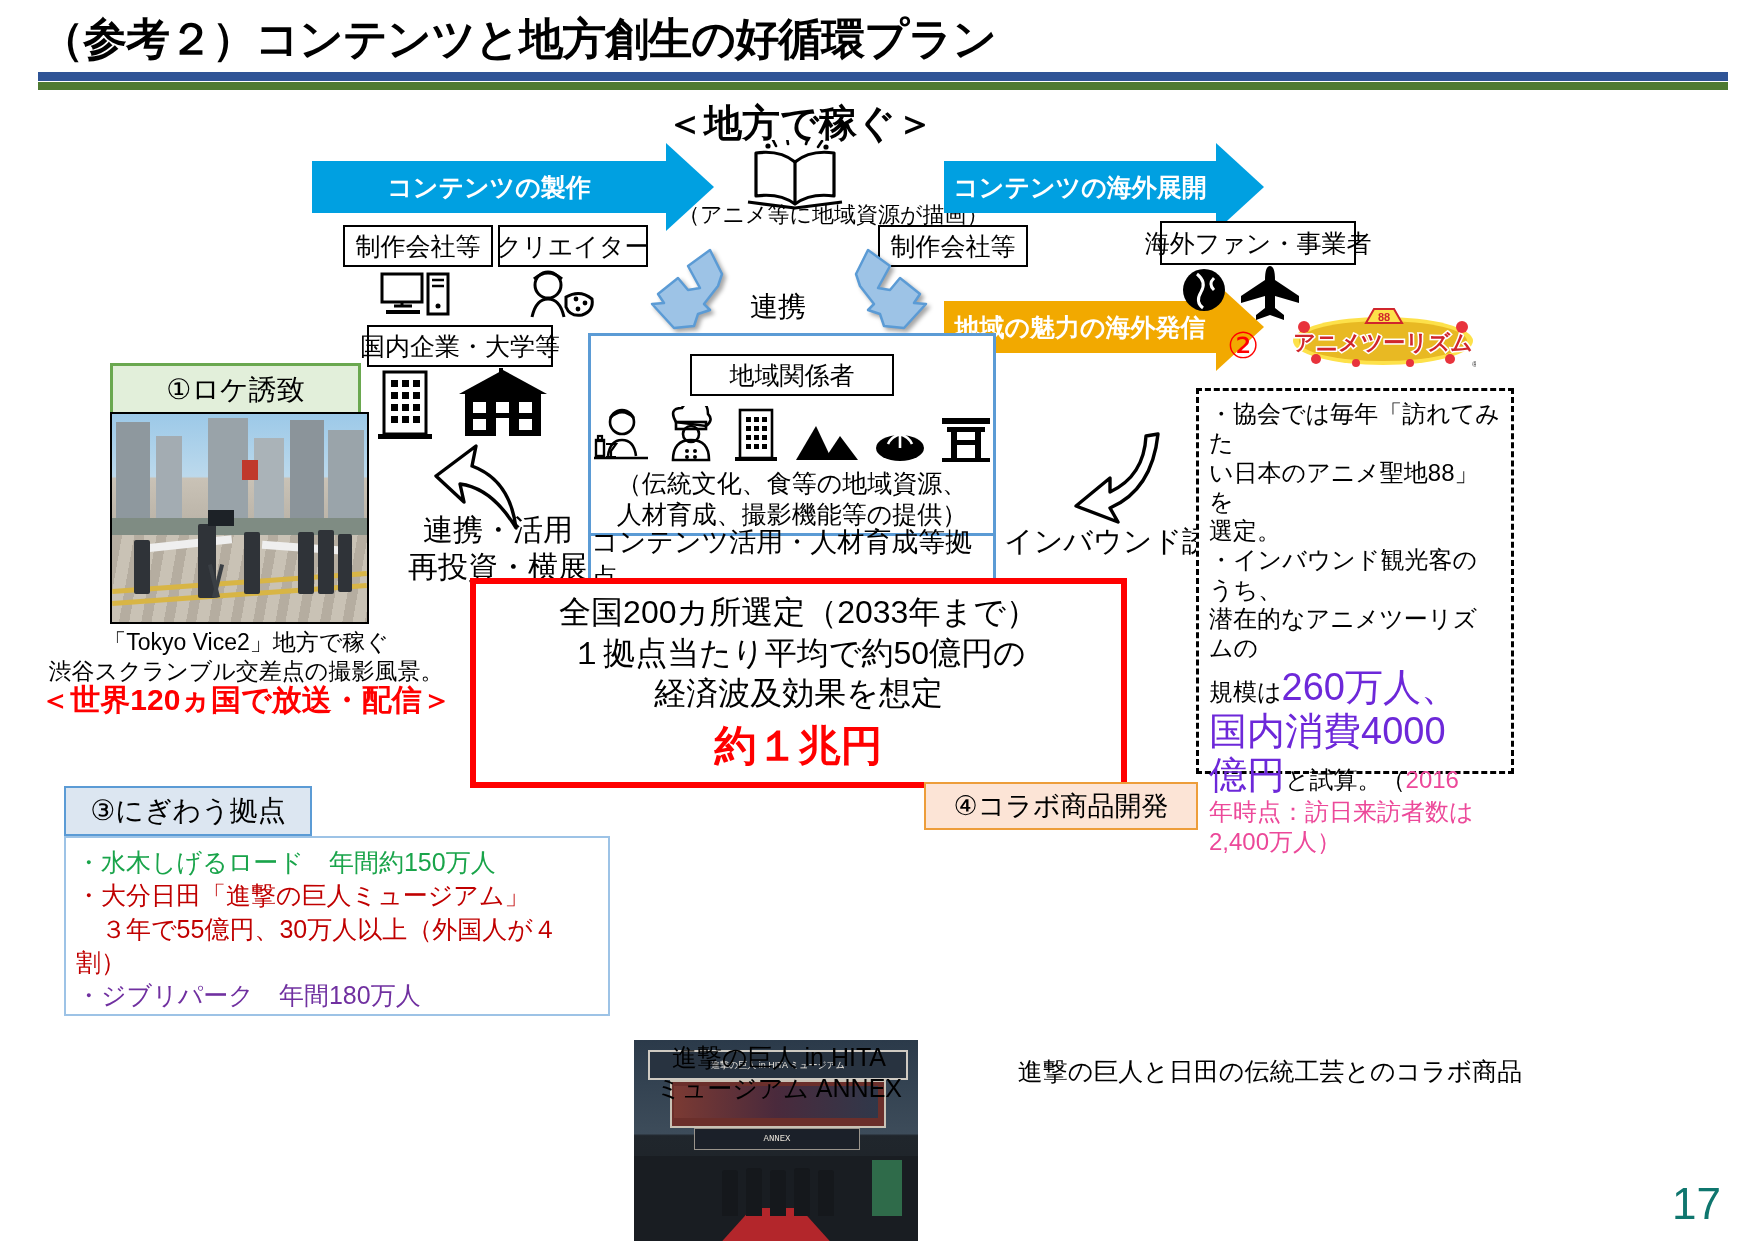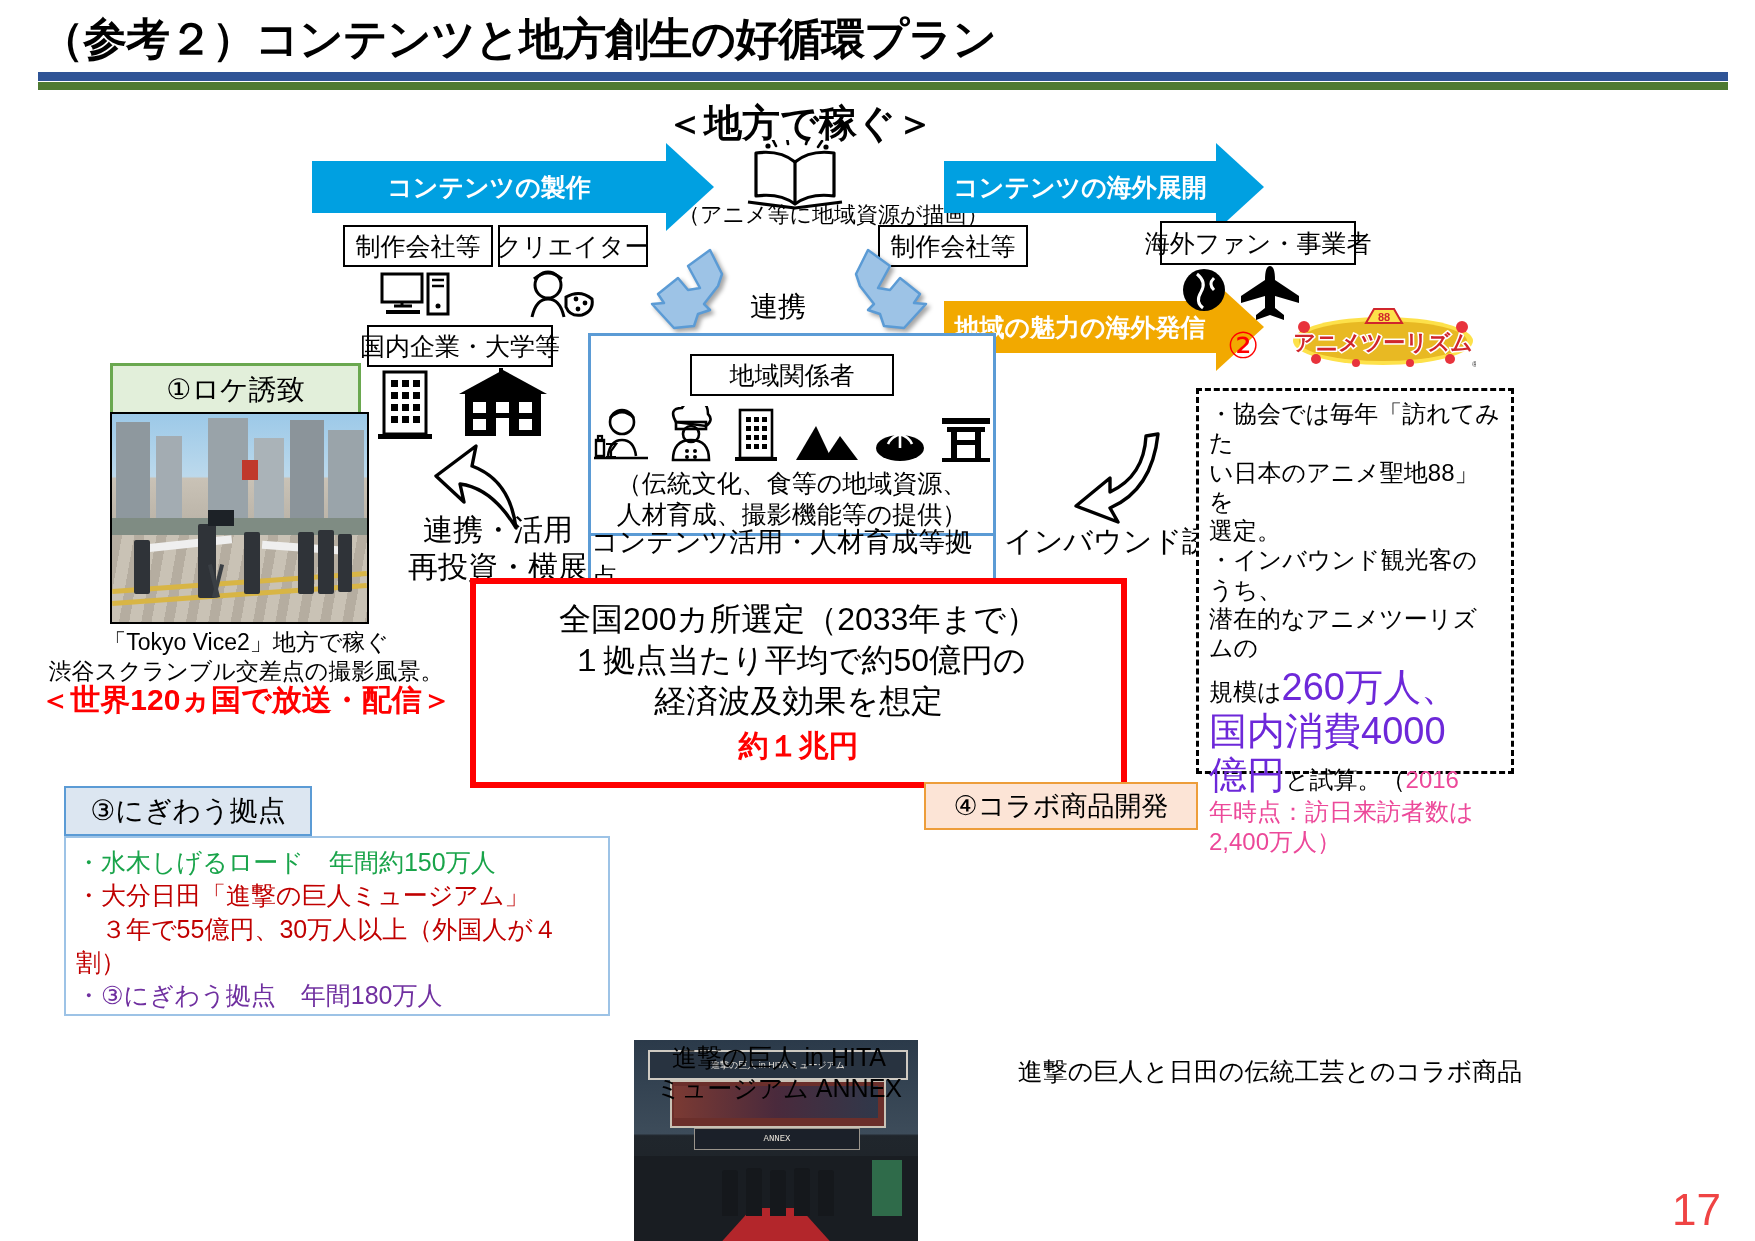--- a/index.html
+++ b/index.html
@@ -31,21 +31,21 @@
              display:flex;align-items:center;justify-content:center;font-size:28px;}
   #photo1{left:110px;top:412px;width:255px;height:208px;border:2px solid #000;overflow:hidden;}
   .cap{font-size:23px;text-align:center;line-height:1.25;}
   #world-line{left:36px;top:680px;width:420px;text-align:center;color:#ff0000;font-size:30px;font-weight:bold;white-space:nowrap;}
   #center-blue-box{left:588px;top:333px;width:402px;height:207px;border:3px solid #5b9bd5;background:#fff;}
   #hub-box{left:588px;top:533px;width:402px;height:47px;border:3px solid #5b9bd5;background:#fff;
            display:flex;align-items:center;justify-content:center;font-size:27px;}
   #red-box{left:470px;top:578px;width:645px;height:198px;border:6px solid #ff0000;background:#fff;
            display:flex;flex-direction:column;align-items:center;justify-content:center;}
   #red-box .l{font-size:32px;line-height:1.28;white-space:nowrap;}
-  #red-box .big{font-size:30px;font-weight:bold;color:#ff0000;margin-top:4px;}
+  #red-box .big{font-size:42px;font-weight:bold;color:#ff0000;margin-top:4px;}
   #dashed-box{left:1196px;top:388px;width:318px;height:386px;border:3px dashed #000;background:#fff;
               padding:8px 10px;box-sizing:border-box;font-size:24px;line-height:1.22;}
   #dashed-box .red{color:#ec4899;}
   #dashed-box .rbig{color:#6d28d9;font-size:38px;line-height:1.15;}
   #nig-head{left:64px;top:786px;width:244px;height:46px;border:2px solid #5b9bd5;background:#dce6f1;
             display:flex;align-items:center;justify-content:center;font-size:28px;}
   #nig-body{left:64px;top:836px;width:546px;height:180px;border:2px solid #9dc3e6;background:#fff;
             padding:8px 10px 0 10px;box-sizing:border-box;font-size:25px;line-height:1.33;}
   #collab-head{left:924px;top:782px;width:270px;height:44px;border:2px solid #ed9d3a;background:#fce4d6;
                display:flex;align-items:center;justify-content:center;font-size:27px;}
@@ -55,21 +55,21 @@
   #ph-shibuya .bld{position:absolute;background:#9aa2a8;}
   #ph-shibuya .road{position:absolute;left:0;bottom:0;width:100%;height:42%;
     background:repeating-linear-gradient(100deg,#b5ada0 0 10px,#c9c2b5 10px 22px);}
   #ph-shibuya .yl{position:absolute;height:5px;background:#d8b545;}
   #ph-shibuya .pp{position:absolute;background:#2f3338;border-radius:2px;}
   #ph-hita{background:linear-gradient(#2b3a4a 0%,#3d4c5a 45%,#20262c 46%,#1a1f24 100%);}
   #ph-hita .sign{position:absolute;background:#6e3a35;border:2px solid #c9c2b5;}
   #ph-hita .carpet{position:absolute;background:#b3262b;}
   #ph-hita .pp{position:absolute;background:#15181c;border-radius:3px 3px 0 0;}
   .photocap{font-size:25px;text-align:center;line-height:1.25;}
-  #pgnum{right:34px;bottom:6px;font-size:44px;color:#ef4444;text-align:right;}
+  #pgnum{right:34px;bottom:12px;font-size:44px;color:#0f766e;text-align:right;}
   .icn{display:block;}
   .anime-logo{width:186px;height:66px;}
 </style>
 </head>
 <body>
 
 <div class="abs" id="page-title">（参考２）コンテンツと地方創生の好循環プラン</div>
 <div class="abs" id="rule-blue"></div>
 <div class="abs" id="rule-green"></div>
 
@@ -364,21 +364,21 @@
   </div>
   <div class="red">年時点：訪日来訪者数は</div>
   <div class="red">2,400万人）</div>
 </div>
 
 <div class="abs" id="nig-head">③にぎわう拠点</div>
 <div class="abs" id="nig-body">
   <div style="color:#19a44a;">・水木しげるロード　年間約150万人</div>
   <div style="color:#c00000;">・大分日田「進撃の巨人ミュージアム」</div>
   <div style="color:#c00000;">　３年で55億円、30万人以上（外国人が４割）</div>
-  <div style="color:#7030a0;">・③にぎわう拠点　年間180万人</div>
+  <div style="color:#7030a0;">・ジブリパーク　年間180万人</div>
 </div>
 
 <div class="abs ph" id="photo-hita" style="left:634px;top:828px;width:284px;height:208px;">
   <div id="ph-hita" style="position:absolute;inset:0;">
     <div style="position:absolute;left:0;top:0;width:100%;height:46%;
                 background:linear-gradient(#3a4a57,#2a3views 0);"></div>
     <div style="position:absolute;left:14px;top:10px;width:256px;height:26px;border:2px solid #cfcac2;color:#efe9e0;
                 font-size:9px;display:flex;align-items:center;justify-content:center;background:#283340;">進撃の巨人 in HITA ミュージアム</div>
     <div class="sign" style="left:36px;top:40px;width:212px;height:44px;background:#6b2f2b;"></div>
     <div style="position:absolute;left:40px;top:46px;width:204px;height:32px;

